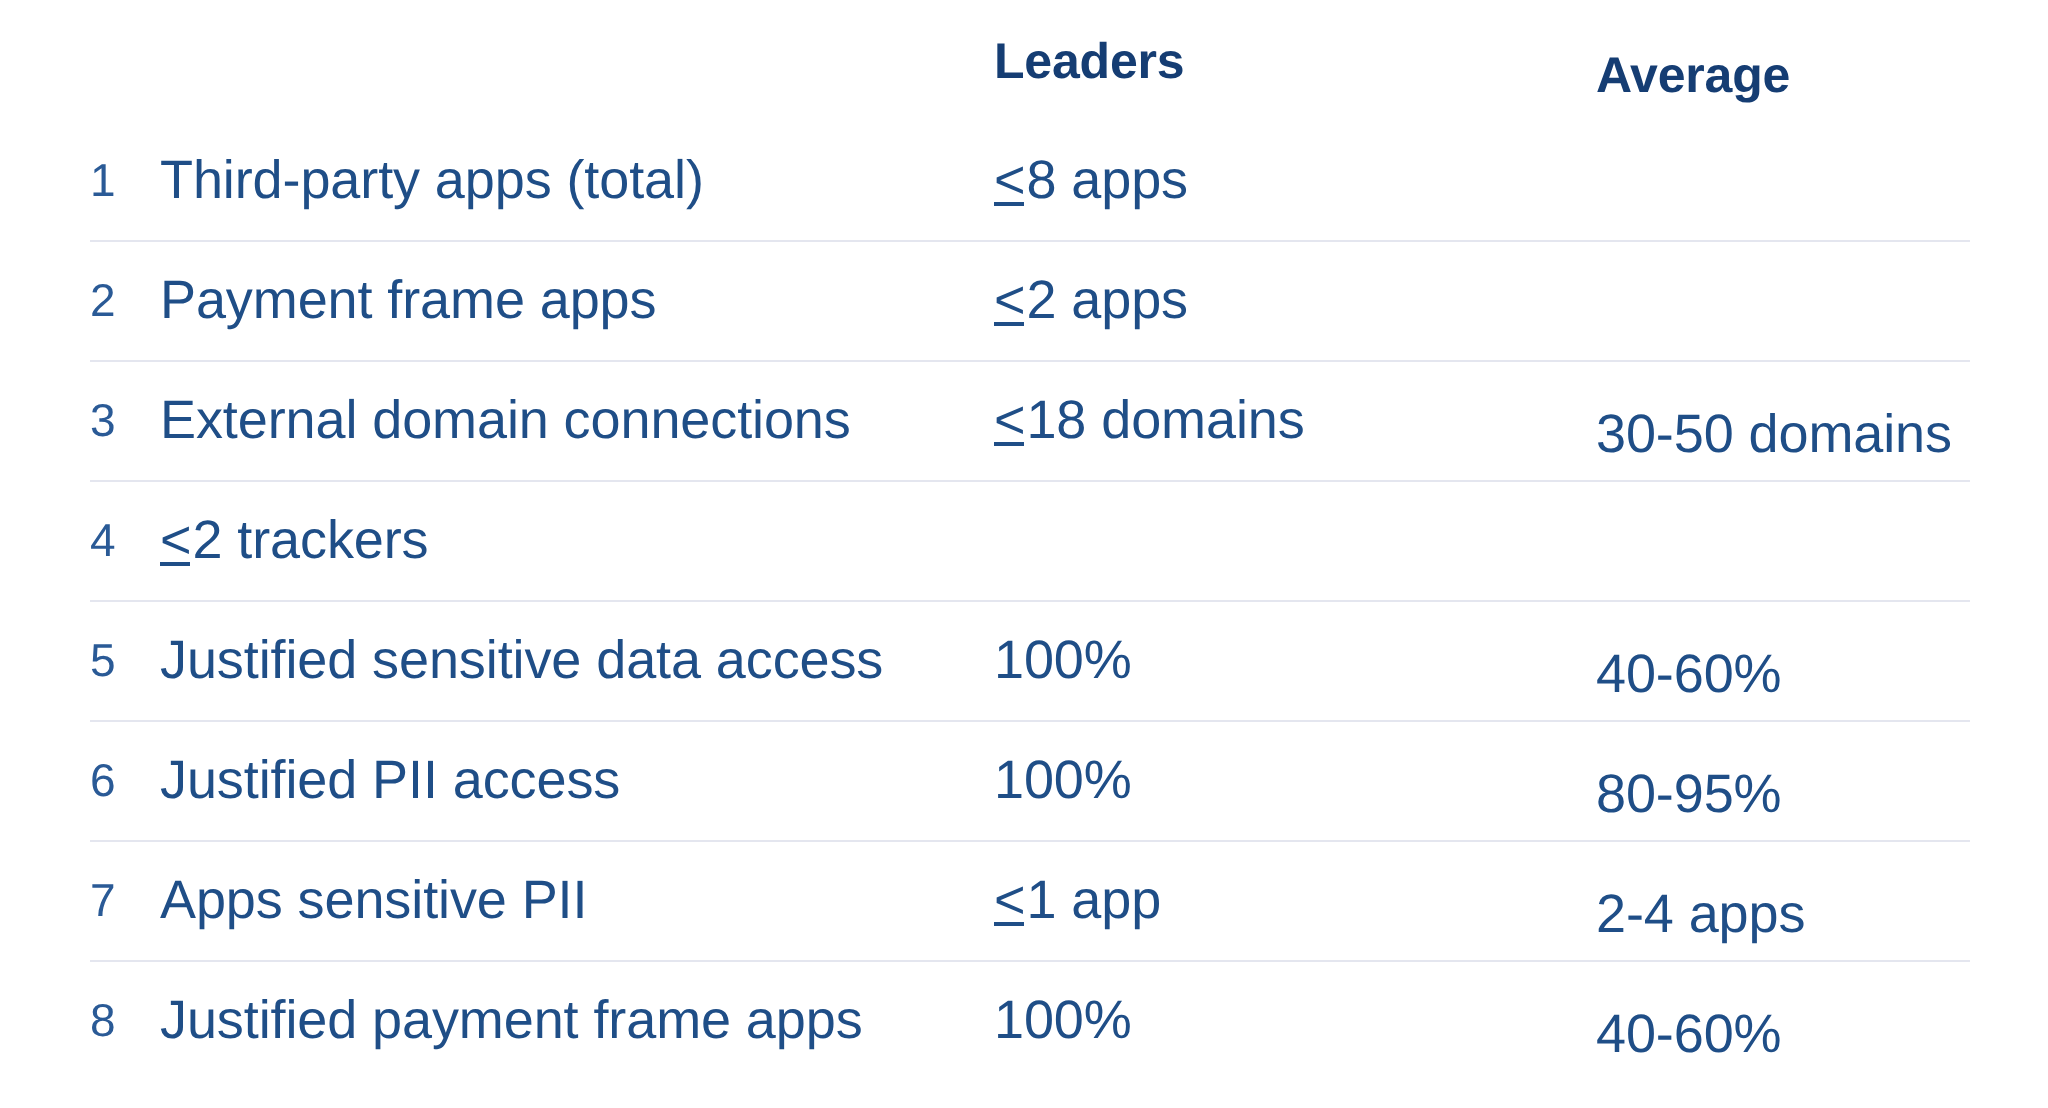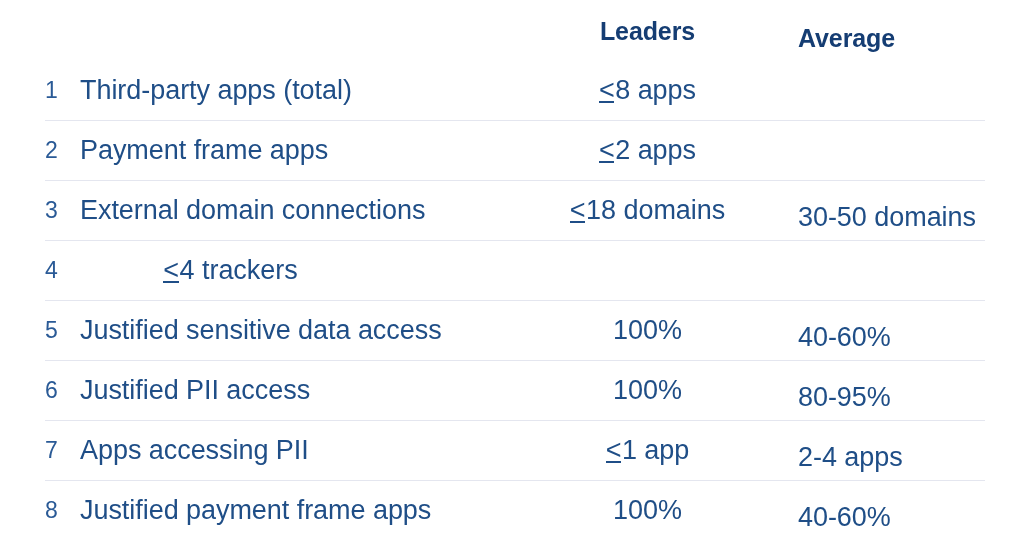--- a/index.html
+++ b/index.html
@@ -43,21 +43,21 @@
 
   .col-metric {
     width: 417px;            
     flex: none;
     text-align: left;
   }
 
   .col-leaders {
     width: 301px;            
     flex: none;
-    text-align: center;
+    text-align: left;
   }
 
   .col-average {
     width: 226px;            
     flex: none;
     text-align: left;
     margin-top: 14px;
   }
 
   
@@ -153,40 +153,40 @@
 
     <div class="row data-row">
       <div class="col-num cell-num">3</div>
       <div class="col-metric cell-metric">External domain connections</div>
       <div class="col-leaders cell-leaders"><span class="lte">&lt;</span><span>18 domains</span></div>
       <div class="col-average cell-average">30-50 domains</div>
     </div>
 
     <div class="row data-row">
       <div class="col-num cell-num">4</div>
-      <div class="col-leaders cell-leaders"><span class="lte">&lt;</span><span>4 trackers</span></div>
+      <div class="col-leaders cell-leaders"><span class="lte">&lt;</span><span>2 trackers</span></div>
     </div>
 
     <div class="row data-row">
       <div class="col-num cell-num">5</div>
       <div class="col-metric cell-metric">Justified sensitive data access</div>
       <div class="col-leaders cell-leaders"><span>100%</span></div>
       <div class="col-average cell-average">40-60%</div>
     </div>
 
     <div class="row data-row">
       <div class="col-num cell-num">6</div>
       <div class="col-metric cell-metric">Justified PII access</div>
       <div class="col-leaders cell-leaders"><span>100%</span></div>
       <div class="col-average cell-average">80-95%</div>
     </div>
 
     <div class="row data-row">
       <div class="col-num cell-num">7</div>
-      <div class="col-metric cell-metric">Apps accessing PII</div>
+      <div class="col-metric cell-metric">Apps sensitive PII</div>
       <div class="col-leaders cell-leaders"><span class="lte">&lt;</span><span>1 app</span></div>
       <div class="col-average cell-average">2-4 apps</div>
     </div>
 
     <div class="row data-row">
       <div class="col-num cell-num">8</div>
       <div class="col-metric cell-metric">Justified payment frame apps</div>
       <div class="col-leaders cell-leaders"><span>100%</span></div>
       <div class="col-average cell-average">40-60%</div>
     </div>

